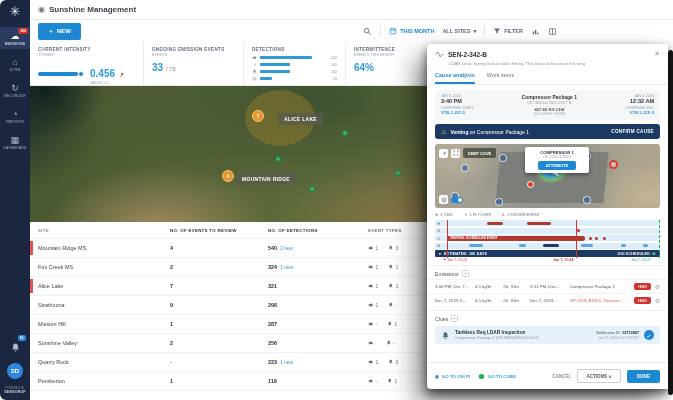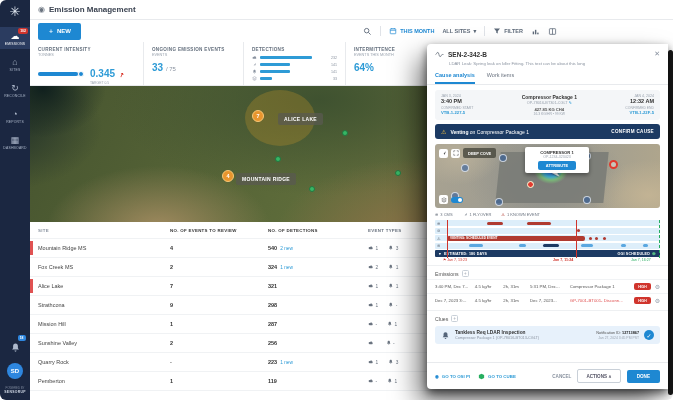--- a/index.html
+++ b/index.html
@@ -291,21 +291,21 @@
       <div class="powered">
         <span>POWERED BY</span><b>SENSORUP</b>
       </div>
     </div>
   </aside>
 
   <div class="main">
 
     <header class="topbar">
       <span class="tic">◉</span>
-      <span class="ttl">Emission Management</span>
+      <span class="ttl">Sunshine Management</span>
     </header>
 
     <div class="toolbar">
       <button class="btn-new">＋ <span>NEW</span></button>
       <div class="tb-right">
         <svg class="ic" width="9" height="9">
             <use href="#i-search"></use>
           </svg>
         <span class="sep"></span>
         <span class="tb-link blue">
@@ -337,21 +337,21 @@
     <div class="kpis">
       <div class="kpi k1">
         <div class="lab">CURRENT INTENSITY</div>
         <div class="sub">TONNES</div>
         <div class="k1-row">
           <div class="pbar">
               <div class="fill"></div>
               <div class="knob"></div>
             </div>
           <div>
-            <span class="big-blue">0.345</span>
+            <span class="big-blue">0.456</span>
             <span class="trend">↗</span>
             <div class="tgt">TARGET 0.5</div>
           </div>
         </div>
       </div>
       <div class="kpi k2">
         <div class="lab">ONGOING EMISSION EVENTS</div>
         <div class="sub">EVENTS</div>
         <div class="val"><span>33</span>
           <small>/ 75</small></div>

